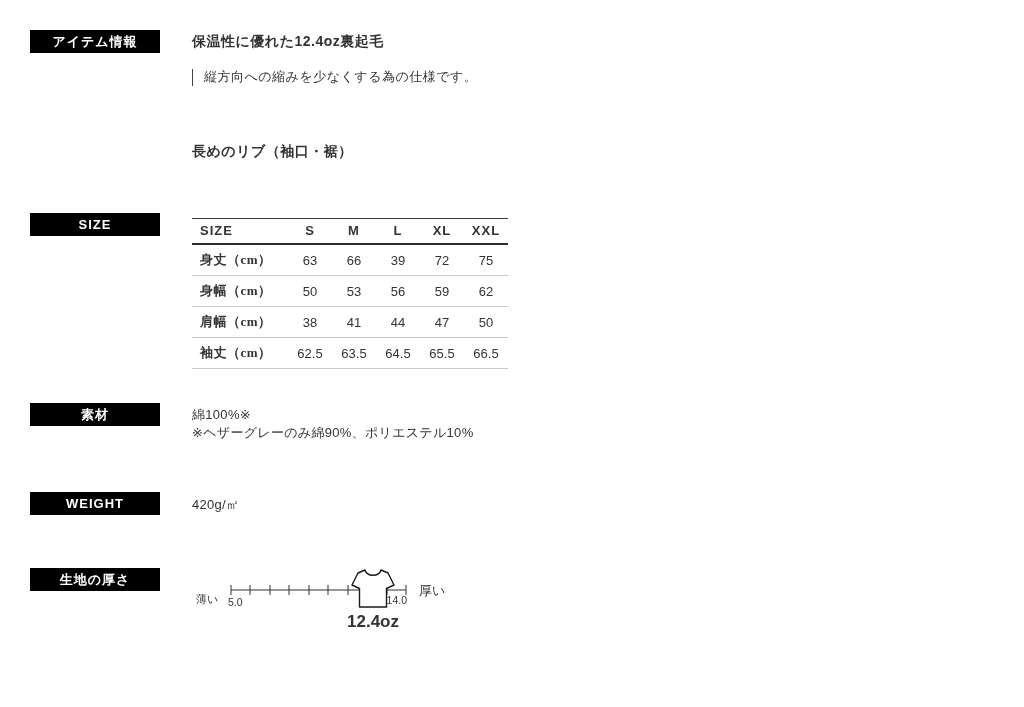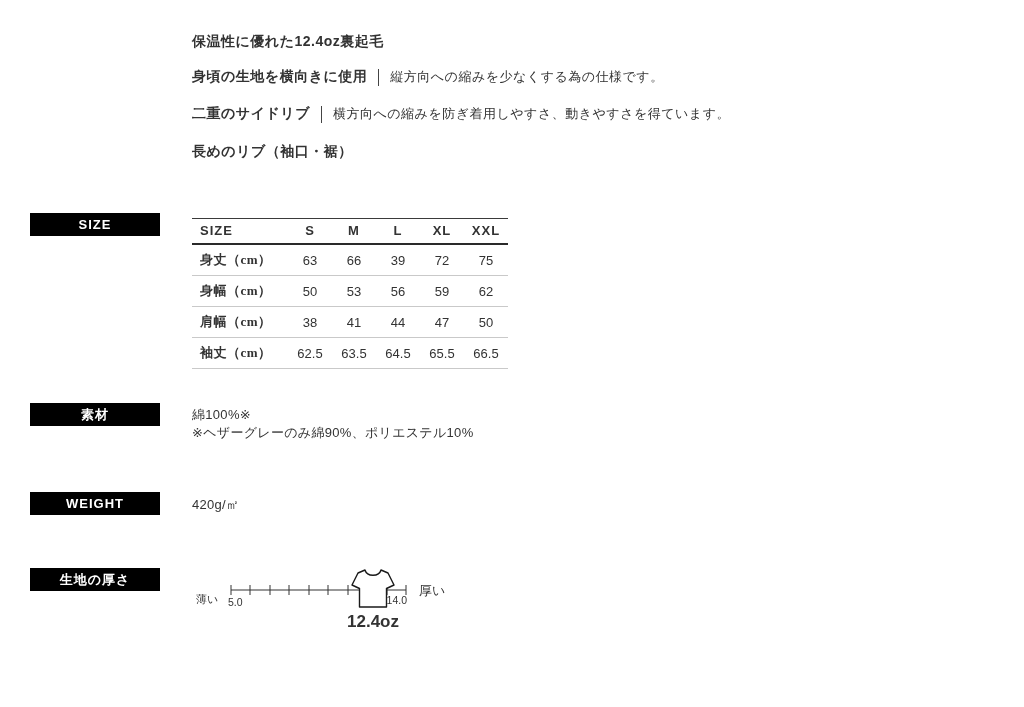--- a/index.html
+++ b/index.html
@@ -65,38 +65,33 @@
     position:absolute; left:151px; top:52px; width:60px;
     text-align:center; font-size:17px; font-weight:bold;
   }
   .svg-num { font-size:10.5px; fill:#333; font-family:"Liberation Sans","DejaVu Sans",sans-serif; }
 </style>
 </head>
 <body>
 
 <div class="page">
 
+  <div class="badge badge-item-info">アイテム情報</div>
   <div class="badge badge-size">SIZE</div>
   <div class="badge badge-material">素材</div>
   <div class="badge badge-thickness">生地の厚さ</div>
   <div class="badge badge-weight">WEIGHT</div>
 
   <div class="headline">保温性に優れた12.4oz裏起毛</div>
 
   <div class="feature feature-1">
-    <span class="title">身頃の生地を横向きに使用</span>
     <span class="divider"></span>
     <span class="desc">縦方向への縮みを少なくする為の仕様です。</span>
   </div>
 
-  <div class="feature feature-2">
-    <span class="title">二重のサイドリブ</span>
-    <span class="divider"></span>
-    <span class="desc">横方向への縮みを防ぎ着用しやすさ、動きやすさを得ています。</span>
-  </div>
 
   <div class="feature feature-3">
     <span class="title">長めのリブ（袖口・裾）</span>
   </div>
 
   <table class="size-table">
     <colgroup>
       <col class="c-label">
         <col class="c-val">
         <col class="c-val">

